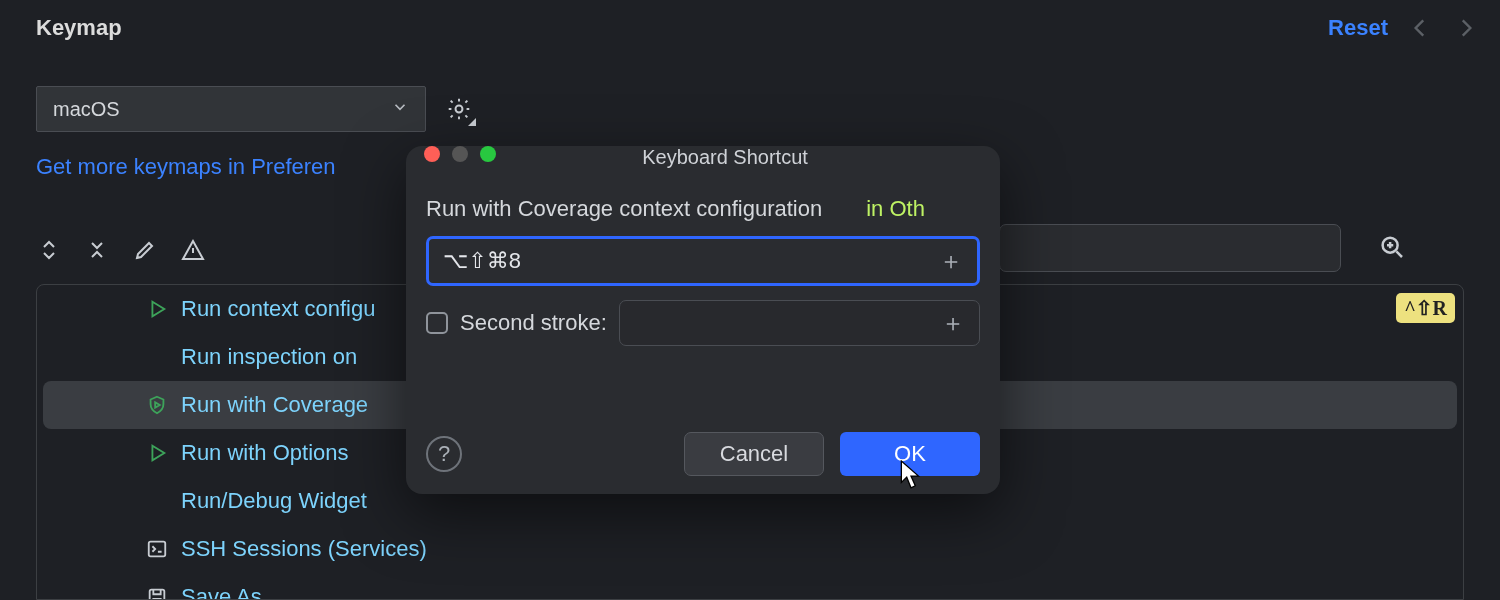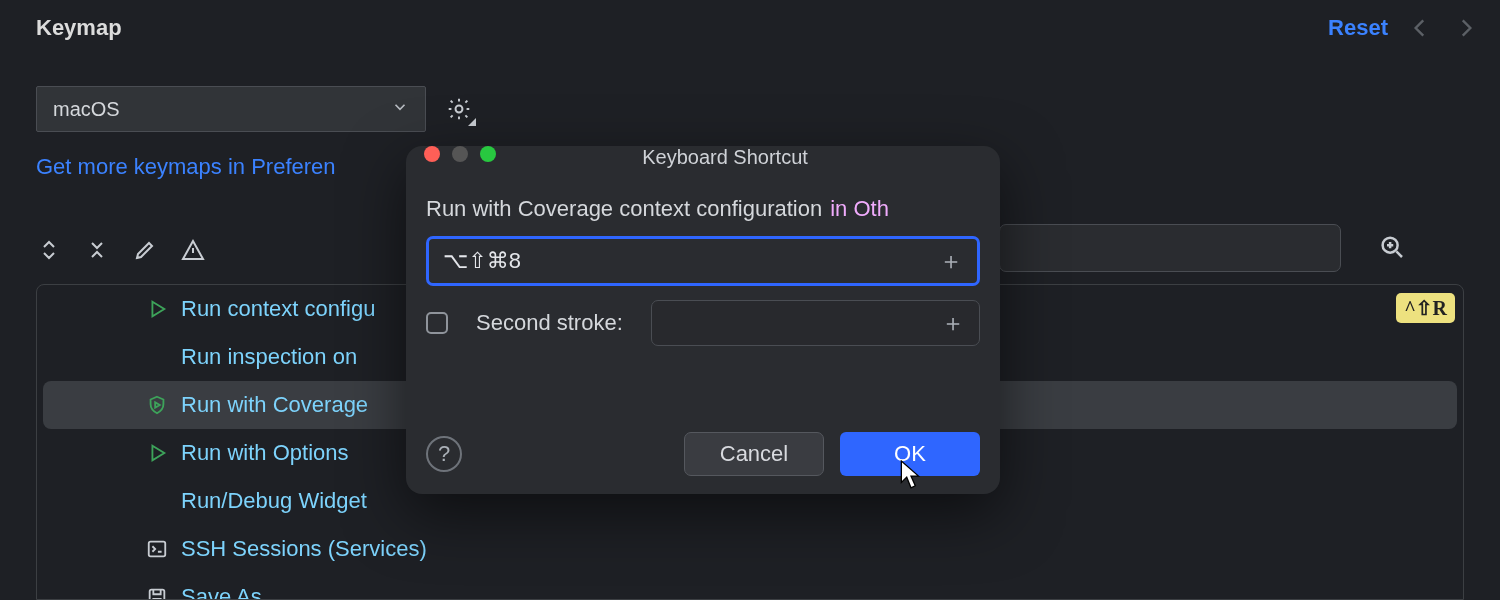--- a/index.html
+++ b/index.html
@@ -101,33 +101,33 @@
   }
   .traffic { width:16px;height:16px;border-radius:50%; }
   .traffic.red{background:#ff5f57;}
   .traffic.yellow{background:#555;}
   .traffic.green{background:#28c840;}
   .dlg-title { flex:1; text-align:center; font-size:20px; color:#cfd2d7; transform:translateX(-20px);}
   .dlg-subtitle {
     padding: 0 20px; font-size:22px; color:#d5d8dc; display:flex; gap:8px;
     overflow:hidden; white-space:nowrap;
   }
-  .dlg-subtitle .muted { color:#f0abfc;}
+  .dlg-subtitle .muted { color:#bef264;margin-left:36px;}
 
   .stroke-input {
     margin: 14px 20px 0 20px; height:50px;
     border: 3px solid #2f66ff; border-radius:7px;
     background:#2a2c30;
     display:flex; align-items:center; padding:0 14px;
     font-size:22px; color:#e4e6ea;
   }
   .stroke-input .plus { margin-left:auto; color:#aab0b7; font-size:24px; }
 
   .second-row {
-    margin: 14px 20px 0 20px; display:flex; align-items:center; gap:28px;
+    margin: 14px 20px 0 20px; display:flex; align-items:center; gap:12px;
     font-size:22px; color:#d5d8dc;
   }
   .checkbox { width:22px;height:22px;border:2px solid #8f949b;border-radius:5px;}
   .second-input {
     flex:1; height:46px; border:1px solid #4a4d53; border-radius:7px;
     background:#28292d; display:flex; align-items:center; justify-content:flex-end;
     padding:0 14px; color:#aab0b7; font-size:24px;
   }
 
   .dlg-footer {

